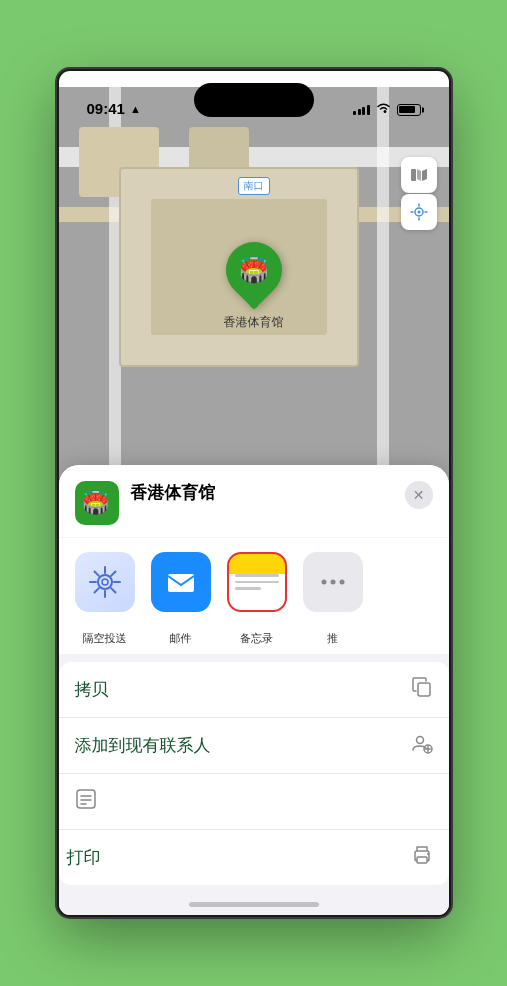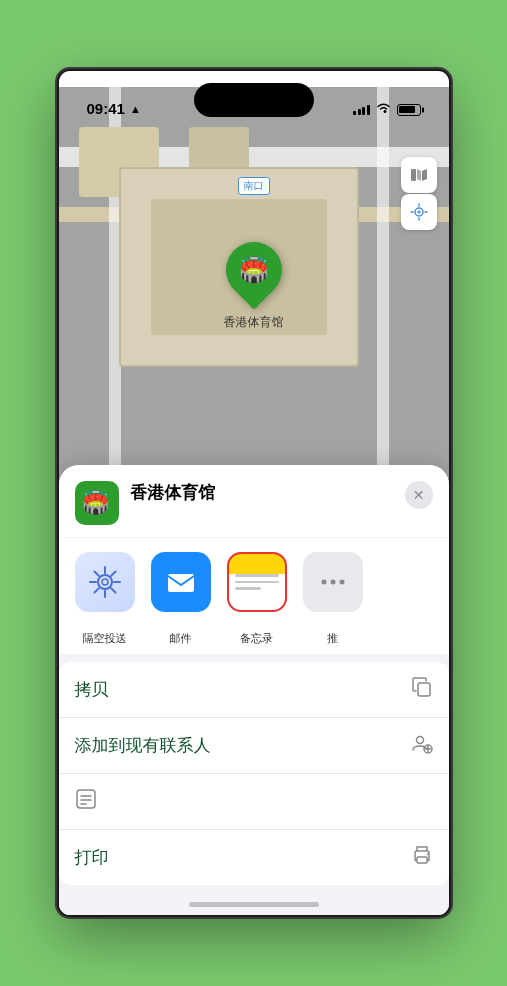--- a/index.html
+++ b/index.html
@@ -386,20 +386,21 @@
     }
     .action-item {
       display: flex;
       align-items: center;
       justify-content: space-between;
       padding: 14px 16px;
       border-bottom: 0.5px solid #e5e5ea;
     }
     .action-item:last-child {
       border-bottom: none;
+      padding-left: 8px;
     }
     .action-label {
       font-size: 17px;
       color: #14532d;
     }
     .action-icon {
       font-size: 20px;
       color: #888;
     }
 

